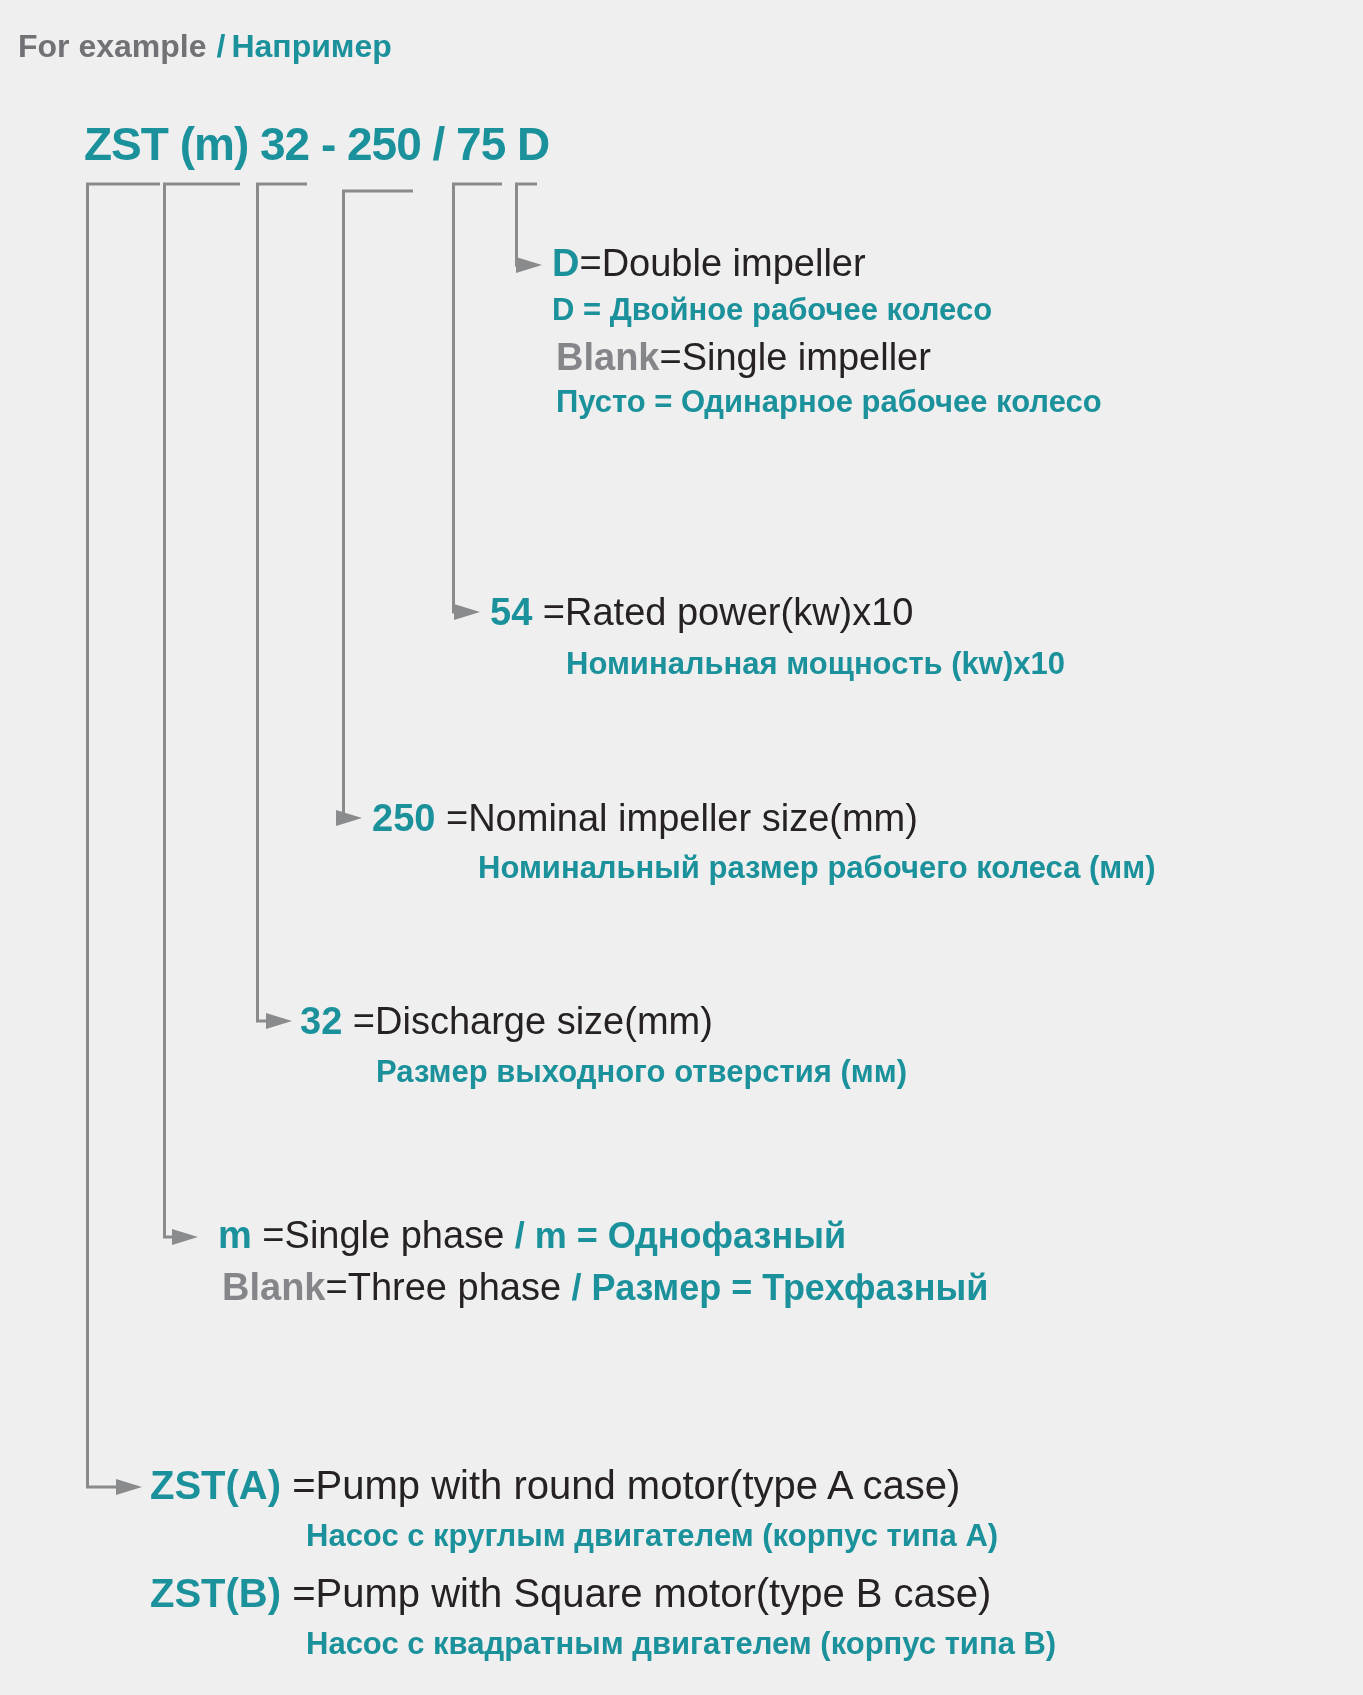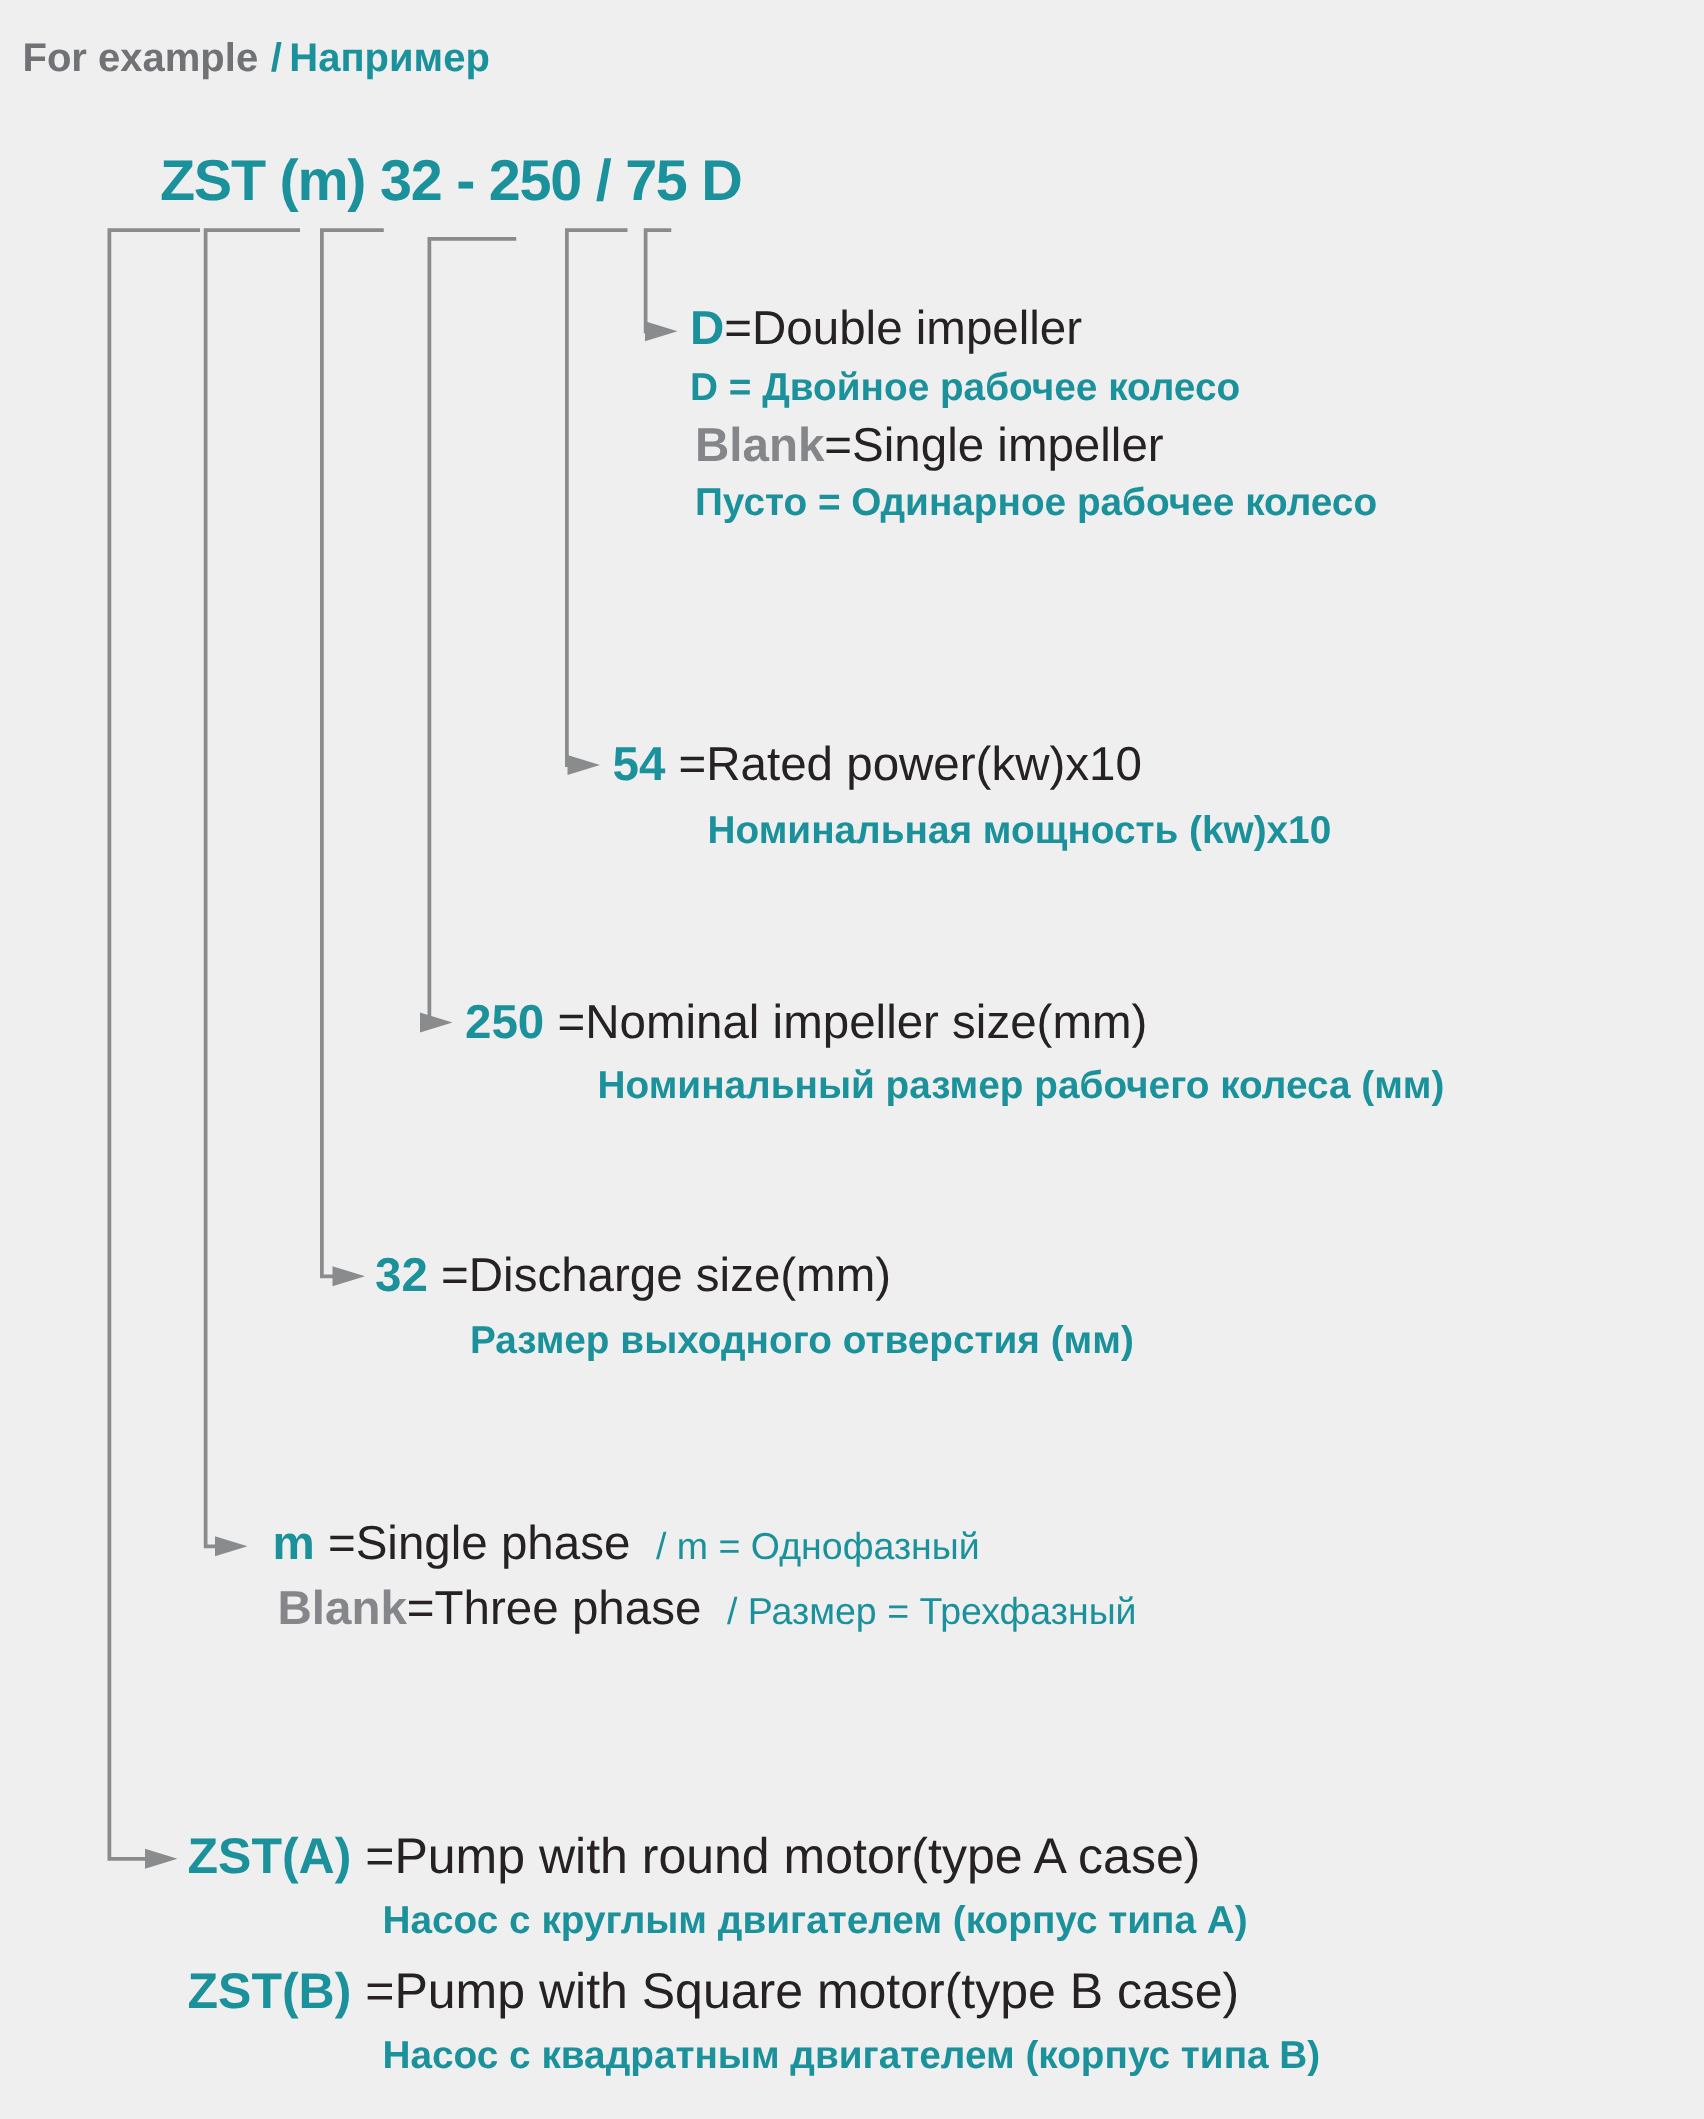--- a/index.html
+++ b/index.html
@@ -19,28 +19,27 @@
   .connectors path{fill:none;stroke:var(--line);stroke-width:3px;}
   .connectors polygon{fill:var(--line);}
   .line{position:absolute;white-space:nowrap;line-height:1.05;}
   .header{left:18px;top:30px;font-size:32px;font-weight:700;}
   .h-en{color:var(--gray-header);}
   .h-sep{color:var(--teal);margin:0 6px 0 10px;}
   .h-ru{color:var(--teal);}
   .model-code{
     left:84px;top:120px;font-size:46px;font-weight:700;color:var(--teal);
     letter-spacing:-1px;
-    margin-left:44px;
   }
   .en{font-size:38px;font-weight:400;color:var(--dark);}
   .en-lg{font-size:40px;font-weight:400;color:var(--dark);}
   .lead-teal{color:var(--teal);font-weight:700;}
   .lead-gray{color:var(--gray-muted);font-weight:700;}
   .ru{font-size:31px;font-weight:700;color:var(--teal);}
-  .ru-inline{font-size:30px;font-weight:400;color:var(--teal);margin-left:10px;}
+  .ru-inline{font-size:36px;font-weight:700;color:var(--teal);}
 </style>
 </head>
 <body>
 
 <div class="canvas">
 
   <div class="line header">
     <span class="h-en">For example</span><span class="h-sep">/</span><span class="h-ru">Например</span>
   </div>
 

